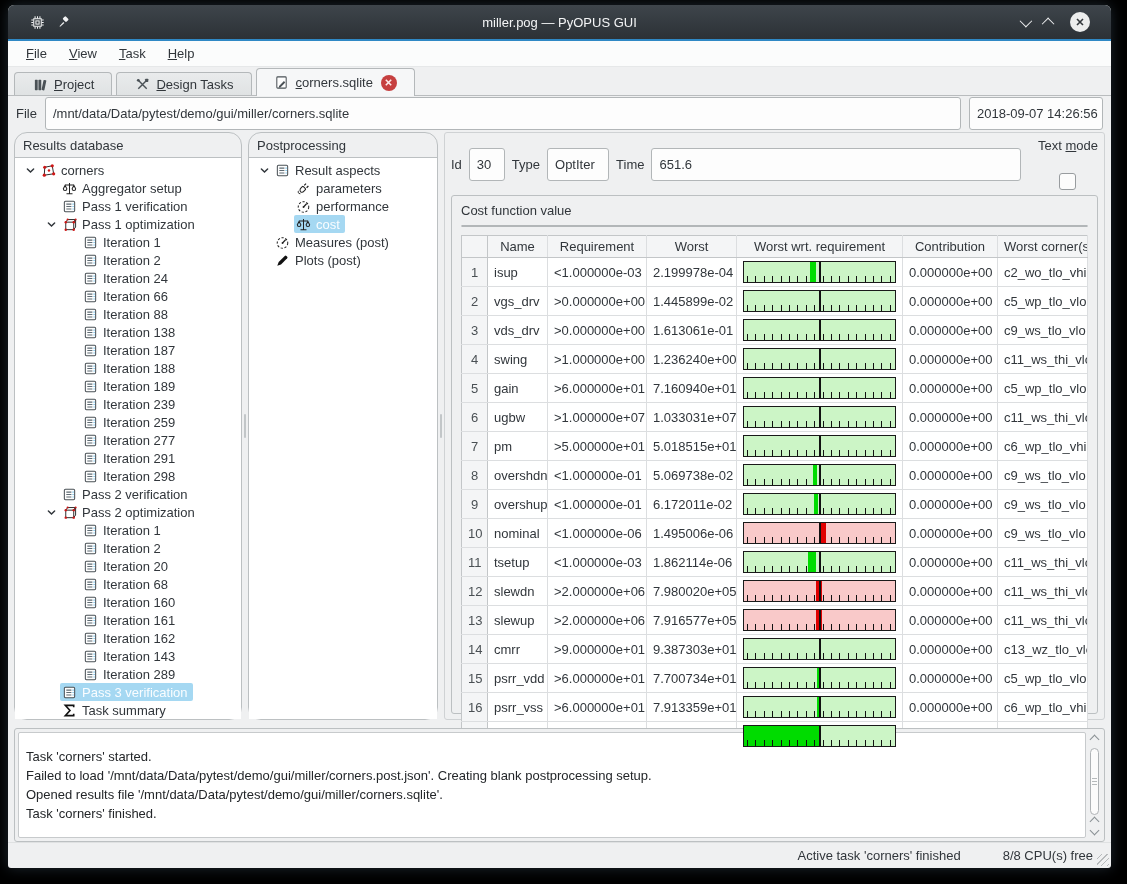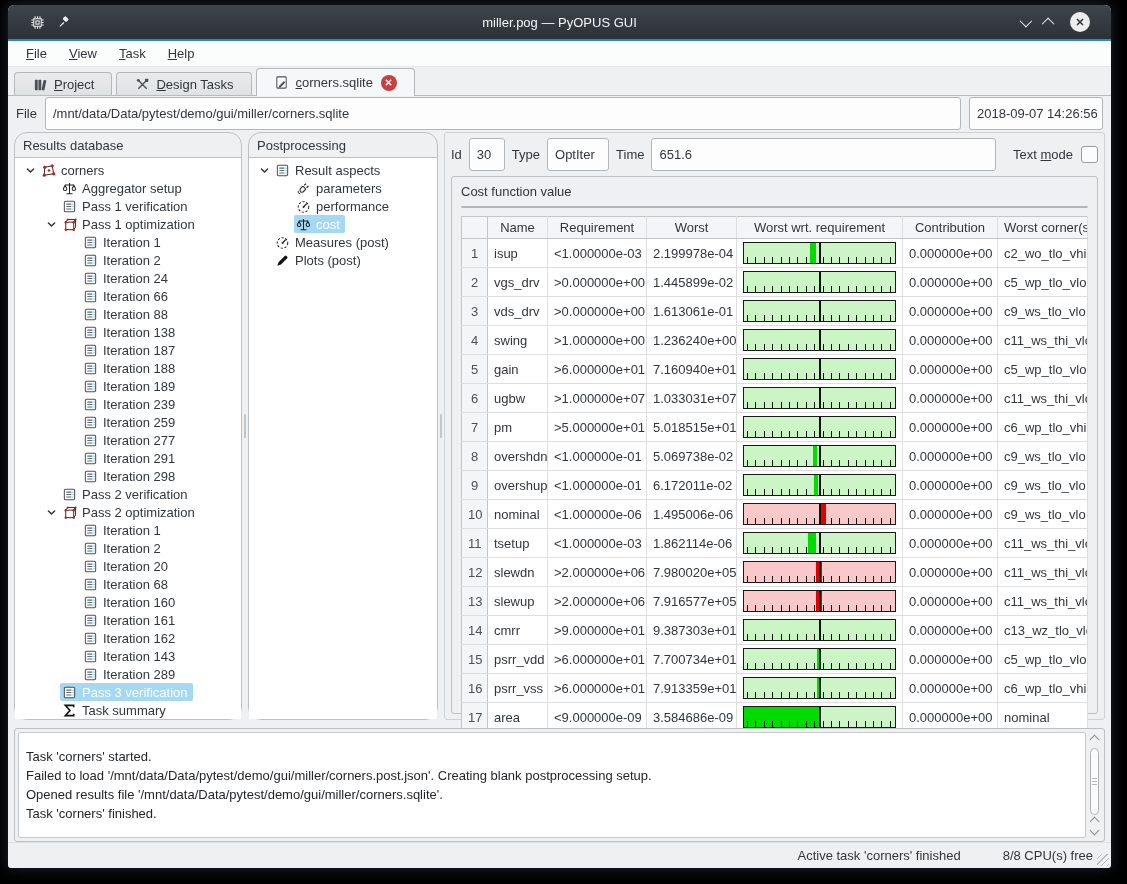--- a/index.html
+++ b/index.html
@@ -90,21 +90,21 @@
   .ticon svg{width:15px;height:15px;display:block;}
   .splitter{width:6px;flex:0 0 6px;position:relative;}
   .splitter::after{content:"";position:absolute;left:2px;top:calc(50% - 12px);width:2px;height:24px;background:#c2c6c8;border-radius:1px;}
   
   .panel-right{flex:1;border:1px solid #cfd2d4;border-radius:3px;padding:5px 6px;display:flex;flex-direction:column;min-width:0;}
   .id-row{display:flex;align-items:center;gap:7px;flex:0 0 30px;}
   .id-row .lab{flex:0 0 auto;}
   .f-id{width:36px;}
   .f-type{width:62px;}
   .f-time{flex:1;}
-  .textmode{display:flex;align-items:center;gap:8px;margin-left:10px;}
+  .textmode{display:flex;align-items:center;gap:20px;margin-left:10px;flex-direction:column;}
   .checkbox{width:17px;height:17px;border:1px solid #989c9f;border-radius:3px;background:#fcfcfc;}
   .groupbox{
     flex:1;margin-top:5px;border:1px solid var(--panel-border);border-radius:3px;
     padding:7px 9px;display:flex;flex-direction:column;min-height:0;background:var(--win-bg);
   }
   .groupbox .g-label{flex:0 0 22px;}
   .cost-field{margin-bottom:8px;}
   
   .rtable{border-collapse:collapse;table-layout:fixed;width:100%;background:#fff;border:1px solid #c3c6c8;}
   .rtable th{

